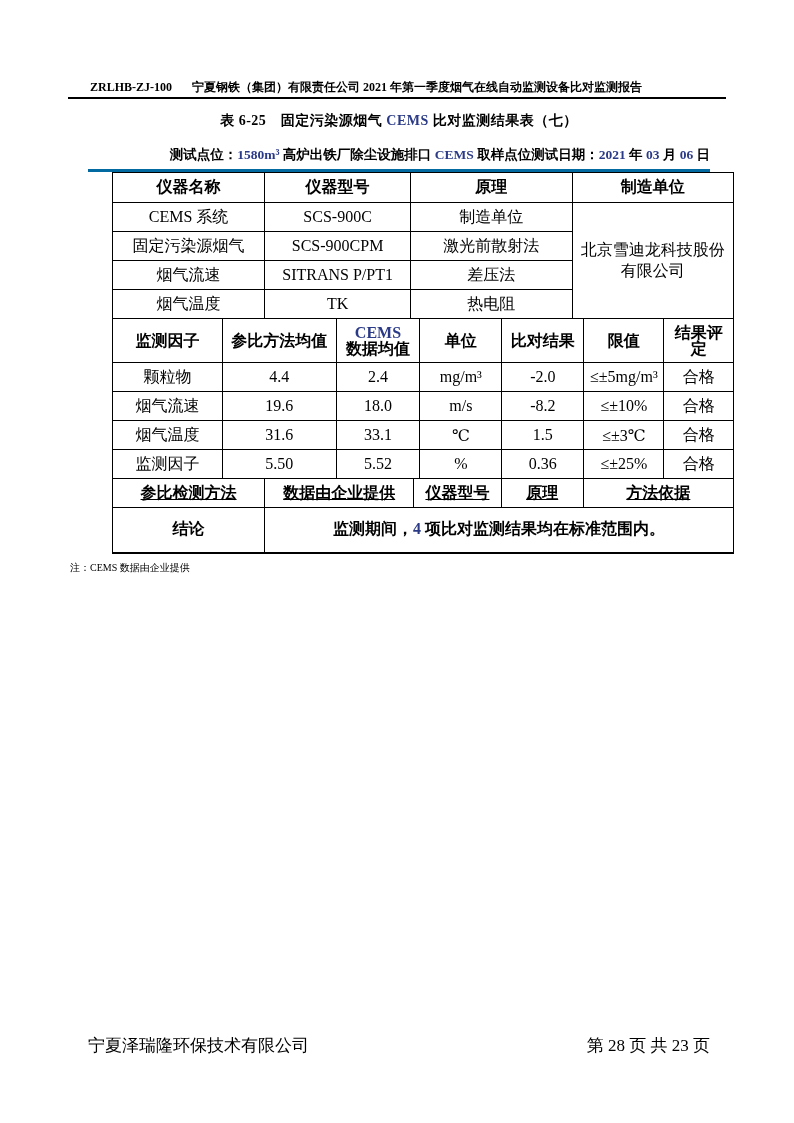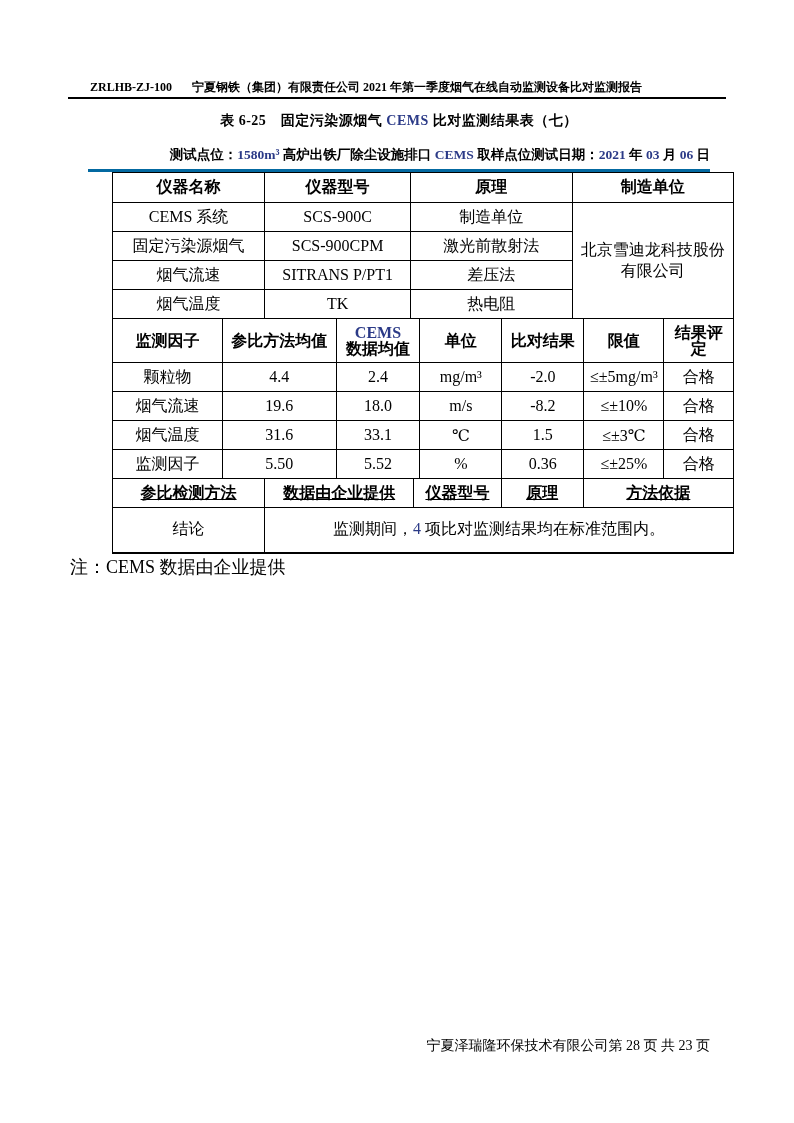--- a/index.html
+++ b/index.html
@@ -31,26 +31,26 @@
   table.tbl { width:100%; border-collapse:collapse; table-layout:fixed; font-size:16px;margin-left:24px; }
   table.tbl th, table.tbl td { border:1px solid #000; text-align:center; vertical-align:middle; padding:2px 4px; }
   table.tbl th { font-weight:bold; }
   .t-instruments th { height:30px; border-top-width:2px; }
   .t-instruments td { height:29px; }
   .t-results, .t-methods { margin-top:-1px;border-radius:13px; }
   .t-results th { height:44px; line-height:16px; }
   .t-results td { height:29px; }
   .t-methods th { height:29px;text-decoration:underline; }
   .t-methods td.tall { height:110px; line-height:19px; padding:4px 8px; }
-  .t-methods tr.conclusion-row td { height:45px; font-weight:normal; border-bottom-width:2px; }
-
-  .note { font-size:18px; line-height:15px; margin:6px 0 0 -18px; }
+  .t-methods tr.conclusion-row td { height:45px; font-weight:bold; border-bottom-width:2px; }
+
+  .note { font-size:10px; line-height:15px; margin:6px 0 0 -18px; }
 
   .doc-footer { position:absolute; top:1038px; left:88px; width:622px;
-                display:flex; justify-content:flex-end; font-size:14px; line-height:15px; }
+                display:flex; justify-content:space-between; font-size:17px; line-height:15px; }
 </style>
 </head>
 <body>
 
 <div class="page">
 
   <header class="doc-header">
     <div class="doc-header-line">
       <span>ZRLHB-ZJ-100</span>
       <span>宁夏钢铁（集团）有限责任公司 2021 年第一季度烟气在线自动监测设备比对监测报告</span>

